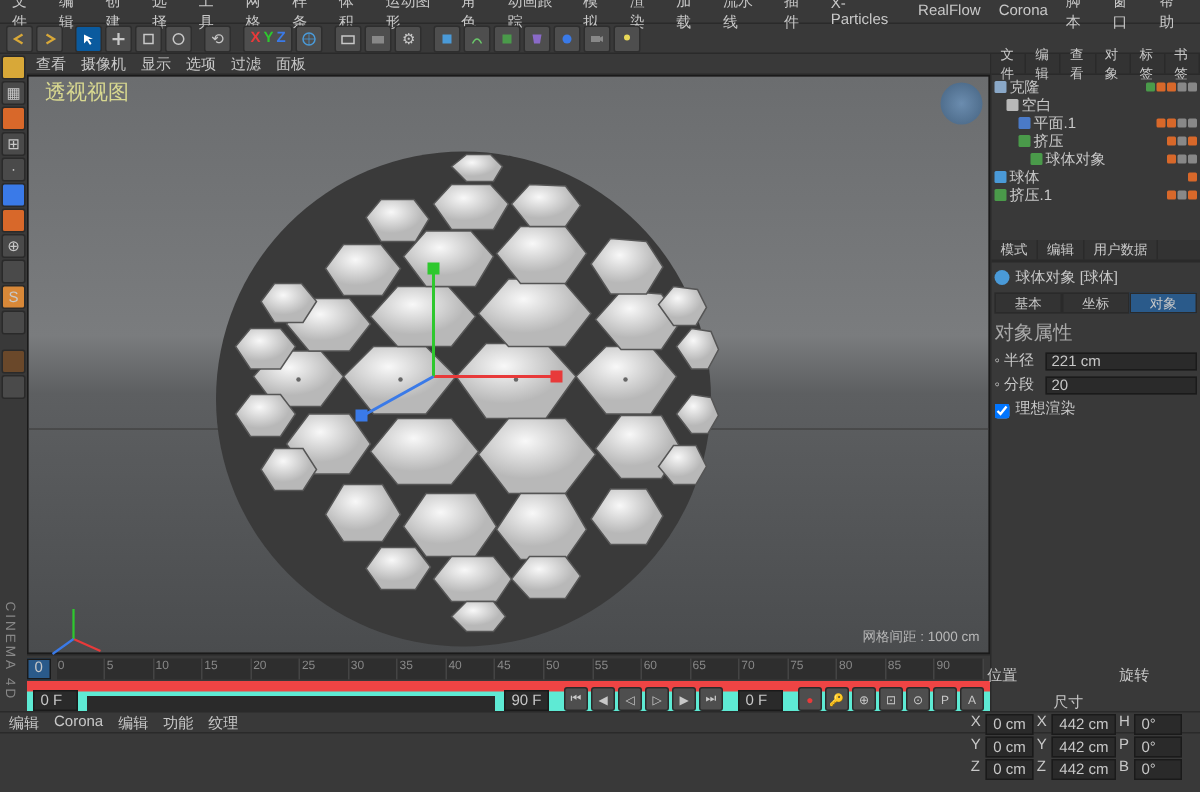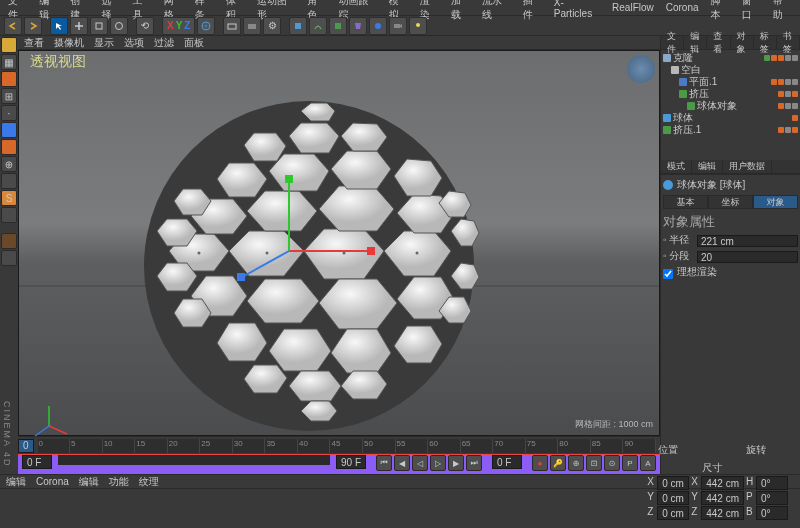--- a/index.html
+++ b/index.html
@@ -19,21 +19,21 @@
 .viewport-area{flex:1;display:flex;flex-direction:column;min-width:0}
 .vp-header{height:14px;background:#393939;display:flex;align-items:center;padding:0 6px;gap:10px;border-bottom:1px solid #2a2a2a;font-size:9px}
 .viewport{flex:1;background:linear-gradient(#6b6d6f 0%,#7a7c7e 45%,#5d5f61 55%,#4a4c4e 100%);position:relative;border:1px solid #1a1a1a}
 .viewport svg{position:absolute;inset:0}
 .vp-corner{position:absolute;top:4px;right:4px;width:28px;height:28px;border-radius:50%;background:radial-gradient(#6aa0d8,#2a5a8a);opacity:.6}
 .vp-info{position:absolute;bottom:4px;right:6px;font-size:9px;color:#b8b8b8}
 .vp-label{position:absolute;top:2px;left:11px;font-size:14px;color:#d8d890}
 .timeline{height:18px;background:#393939;display:flex;align-items:center;border-top:1px solid #2a2a2a}
 .tl-track{flex:1;height:14px;background:#2e2e2e;margin:0 4px;position:relative;display:flex}
 .tl-tick{flex:1;border-right:1px solid #444;font-size:8px;padding-left:1px;color:#888}
-.playback{height:20px;background:#8b5cf6;display:flex;align-items:flex-start;padding:0 4px;gap:2px;border-top:1px solid #ef4444}
+.playback{height:20px;background:#5eead4;display:flex;align-items:flex-end;padding:0 4px;gap:2px;border-top:7px solid #ef4444}
 .pbtn{width:16px;height:16px;background:#4e4e4e;border:1px solid #2a2a2a;border-radius:2px;display:flex;align-items:center;justify-content:center;font-size:8px}
 .field{height:14px;background:#2a2a2a;border:1px solid #1a1a1a;padding:0 4px;display:inline-flex;align-items:center;min-width:30px}
 .right-panel{width:140px;background:#393939;border-left:1px solid #2a2a2a;display:flex;flex-direction:column}
 .rp-tabs{height:14px;display:flex;background:#333;border-bottom:1px solid #2a2a2a}
 .rp-tab{padding:0 6px;font-size:9px;display:flex;align-items:center;border-right:1px solid #2a2a2a}
 .obj-tree{flex:0 0 110px;padding:2px;overflow:hidden;font-size:9px}
 .tree-row{display:flex;align-items:center;height:12px;gap:2px}
 .tree-row .ico{width:8px;height:8px;border-radius:1px}
 .dots{margin-left:auto;display:flex;gap:1px}
 .dot{width:6px;height:6px;border-radius:1px}

